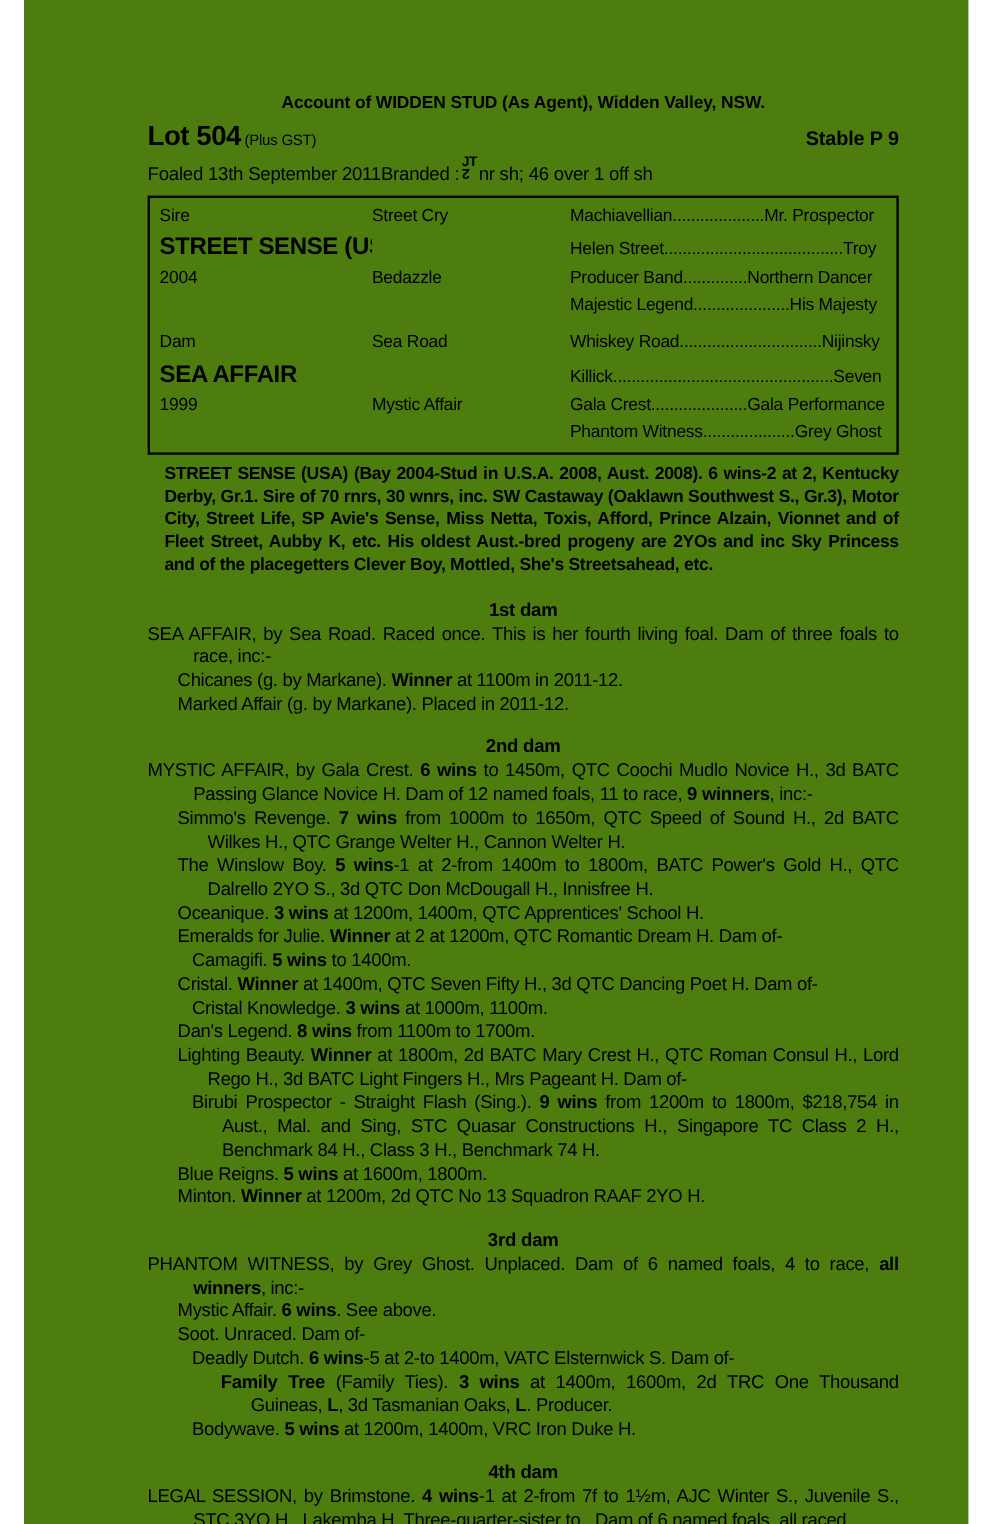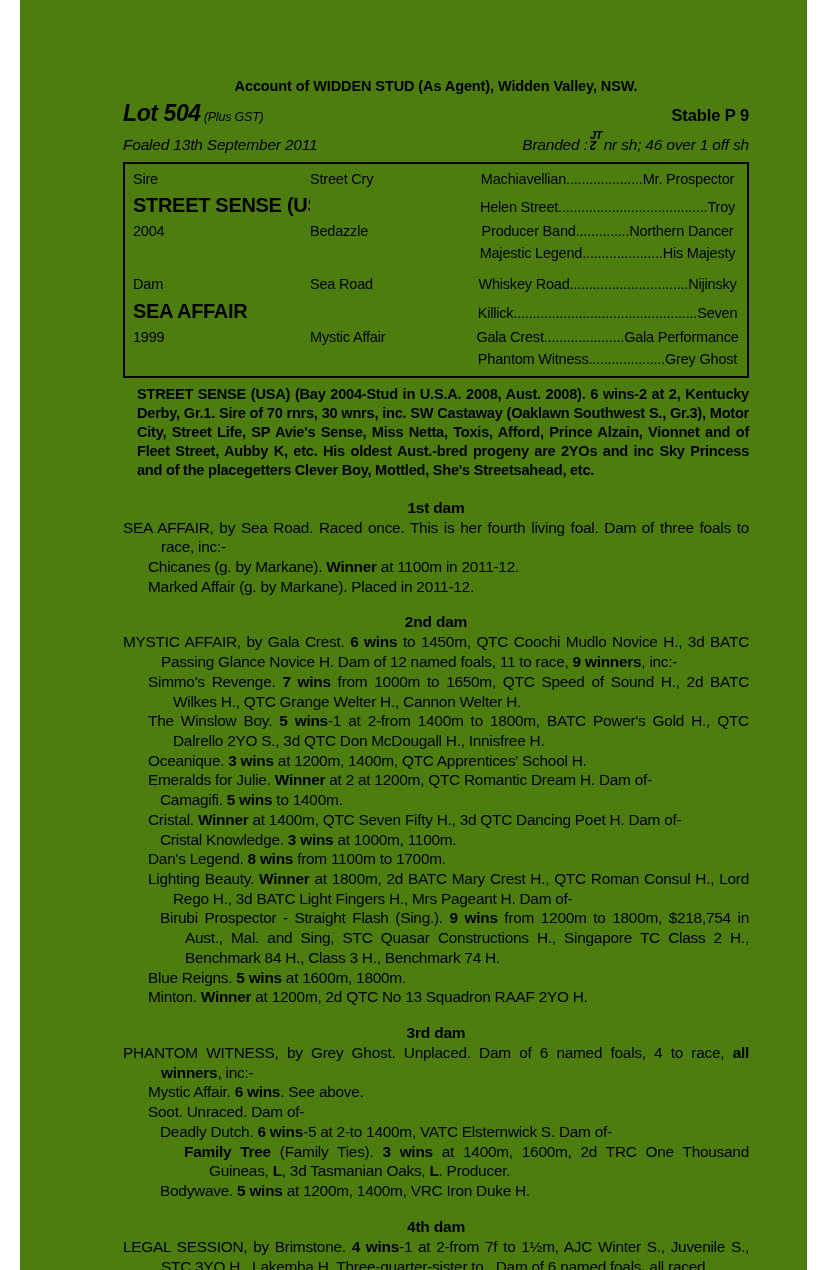--- a/index.html
+++ b/index.html
@@ -38,21 +38,20 @@
   }
   .title-row {
     display: flex;
     align-items: baseline;
     justify-content: space-between;
     margin: 0 0 7px 0;
   }
   .lot-block {
     white-space: nowrap;
     flex: 0 0 auto;
-    font-style: italic;
   }
   .lot-number {
     font-size: 23px;
     font-weight: bold;
     letter-spacing: -0.4px;
   }
   .lot-gst {
     font-size: 12.5px;
     font-weight: normal;
     letter-spacing: -0.2px;
@@ -68,27 +67,25 @@
   }
   .stable {
     font-size: 16.5px;
     font-weight: bold;
     letter-spacing: -0.1px;
     flex: 0 0 auto;
     white-space: nowrap;
   }
   .foaled-row {
     display: flex;
-    justify-content: space-between;
     align-items: flex-end;
     font-size: 15.5px;
     letter-spacing: -0.2px;
     margin: 0 0 8px 0;
     white-space: nowrap;
-    font-style: italic;
   }
   .brand-mark {
     display: inline-block;
     position: relative;
     width: 13px;
     height: 16px;
     vertical-align: baseline;
     margin: 0 1px 0 2px;
   }
   .brand-top {
@@ -135,21 +132,21 @@
     flex: 0 0 165px;
     white-space: nowrap;
     overflow: hidden;
   }
   .ped-c3 {
     flex: 1 1 auto;
     position: relative;
     overflow: hidden;
     white-space: nowrap;
     padding-right: 7px;
-    text-align: center;
+    text-align: left;
     direction: rtl;
   }
   .ped-c3 .lead-left {
     direction: ltr;
     unicode-bidi: embed;
   }
   .ped-c3 .dots {
     direction: ltr;
     unicode-bidi: embed;
   }

